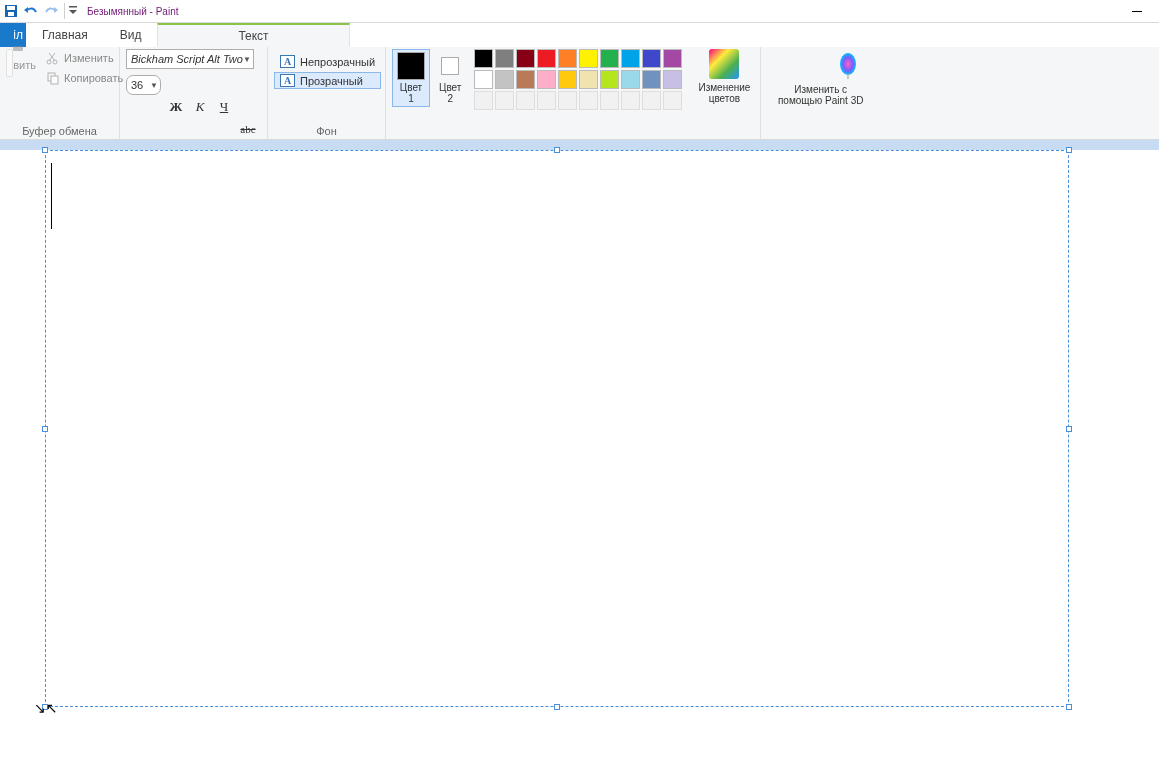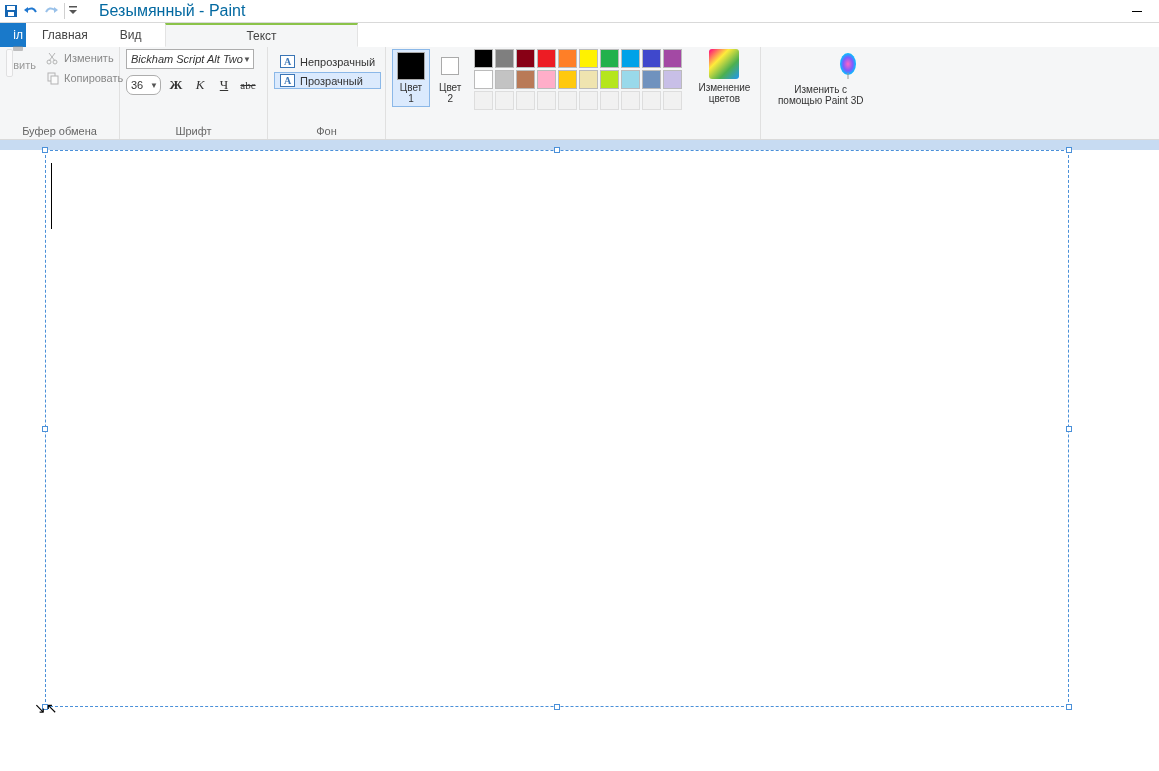--- a/index.html
+++ b/index.html
@@ -5,29 +5,29 @@
   * { box-sizing: border-box; margin: 0; padding: 0; font-family: "Segoe UI", Tahoma, sans-serif; }
   body { width: 1159px; height: 771px; background: #fff; overflow: hidden; font-size: 12px; color: #333; }
 
   
   .titlebar { display: flex; align-items: center; height: 23px; background: #fff; border-bottom: 1px solid #d9d9d9; }
   .qat { display: flex; align-items: center; height: 100%; padding-left: 2px; padding-right: 6px; }
   .qat-btn { width: 18px; height: 18px; display: flex; align-items: center; justify-content: center; margin-right: 2px; cursor: pointer; }
   .qat-sep { width: 1px; height: 16px; background: #d0d0d0; margin: 0 2px; }
   .context-tab-area { height: 100%; display: flex; margin-left: 56px;}
   .context-tab { background: #8bc34a; background: linear-gradient(#9ccc65,#8bc34a); color: #fff; padding: 0 12px; display: flex; align-items: center; font-size: 11px; height: 100%; }
-  .title-text { margin-left: 12px; color: #0369a1; font-size: 16px; display: flex; align-items: center; height: 100%; }
+  .title-text { color: #701a75; font-size: 10px; display: flex; align-items: center; height: 100%; }
   .win-controls { margin-left: auto; display: flex; height: 100%; }
   .win-btn { width: 45px; height: 100%; display: flex; align-items: center; justify-content: center; color: #333; cursor: pointer; }
 
   
   .tabstrip { display: flex; height: 24px; background: #fff; }
   .tab-file { width: 26px; background: #1979ca; color: #fff; display: flex; align-items: center; justify-content: flex-end; padding-right:3px; font-size: 12px; }
   .tab { padding: 0 16px; display: flex; align-items: center; color: #444; font-size: 12px; cursor: pointer; }
-  .tab-active { background: #f5f6f7; border: 1px solid #e3e3e3; border-top: 2px solid #8bc34a; border-bottom: 1px solid #f5f6f7; margin-left: 8px; padding: 0 80px; }
+  .tab-active { background: #f5f6f7; border: 1px solid #e3e3e3; border-top: 2px solid #8bc34a; border-bottom: 1px solid #f5f6f7; margin-left: 0; padding: 0 80px; }
 
   
   .ribbon { display: flex; height: 93px; background: #f5f6f7; border-bottom: 1px solid #dadada; }
   .group { display: flex; flex-direction: column; justify-content: space-between; padding: 2px 6px 2px 6px; border-right: 1px solid #e0e0e0; }
   .group-body { display: flex; align-items: flex-start; flex: 1; }
   .group-label { text-align: center; font-size: 11px; color: #666; padding-top: 2px; }
 
   
   .clip-left { display:flex; flex-direction:row; align-items:center; width:30px; margin-right:8px;}
   .clip-left .paste-icon { width:24px; height:28px; background:#fff; border:1px solid #ccc; border-radius:2px; position:relative; opacity:0.5;}
@@ -41,21 +41,21 @@
   .font-row { display:flex; gap:4px; margin-bottom:6px;}
   .combo { border:1px solid #adadad; background:#fff; height:20px; display:flex; align-items:center; padding:0 2px 0 4px; font-size:11px;}
   .combo-font { width:128px; justify-content:space-between;}
   .combo-size { width:35px; justify-content:space-between;border-radius:7px;}
   .combo .arrow { font-size:8px; color:#555;}
   .font-btns { display:flex; gap:2px; align-items:center;}
   .fbtn { width:22px; height:20px; display:flex; align-items:center; justify-content:center; font-family:"Times New Roman",serif; font-size:13px; cursor:pointer;}
   .fbtn.bold { font-weight:bold;}
   .fbtn.italic { font-style:italic;}
   .fbtn.under { text-decoration:underline;}
-  .fbtn.strike { text-decoration:line-through; font-size:11px;}
+  .fbtn.strike { text-decoration:line-through; font-size:11px;margin-top:44px;}
 
   
   .bg-opts { display:flex; flex-direction:column; gap:2px; padding-top:4px;}
   .bg-opt { display:flex; align-items:center; gap:5px; padding:1px 5px; border:1px solid transparent; font-size:11px; cursor:pointer;}
   .bg-opt.selected { border:1px solid #8bb8e8; background:#dbeafd;}
   .bg-ico { width:15px; height:13px; border:1px solid #3a75b5; background:#fff; display:flex; align-items:center; justify-content:center; color:#3a75b5; font-family:"Times New Roman",serif; font-size:10px; font-weight:bold;}
 
   
   .color-picks { display:flex; align-items:flex-start; gap:4px;}
   .color-slot { display:flex; flex-direction:column; align-items:center; padding:2px 4px; border:1px solid transparent; cursor:pointer;}

